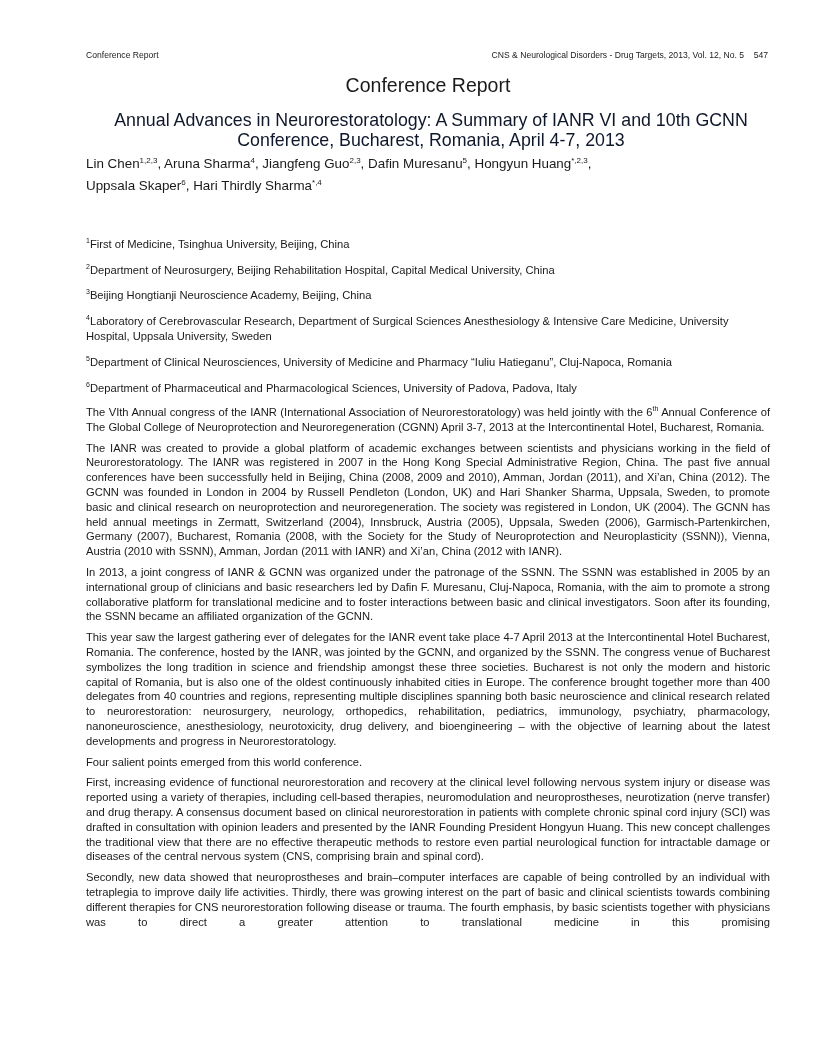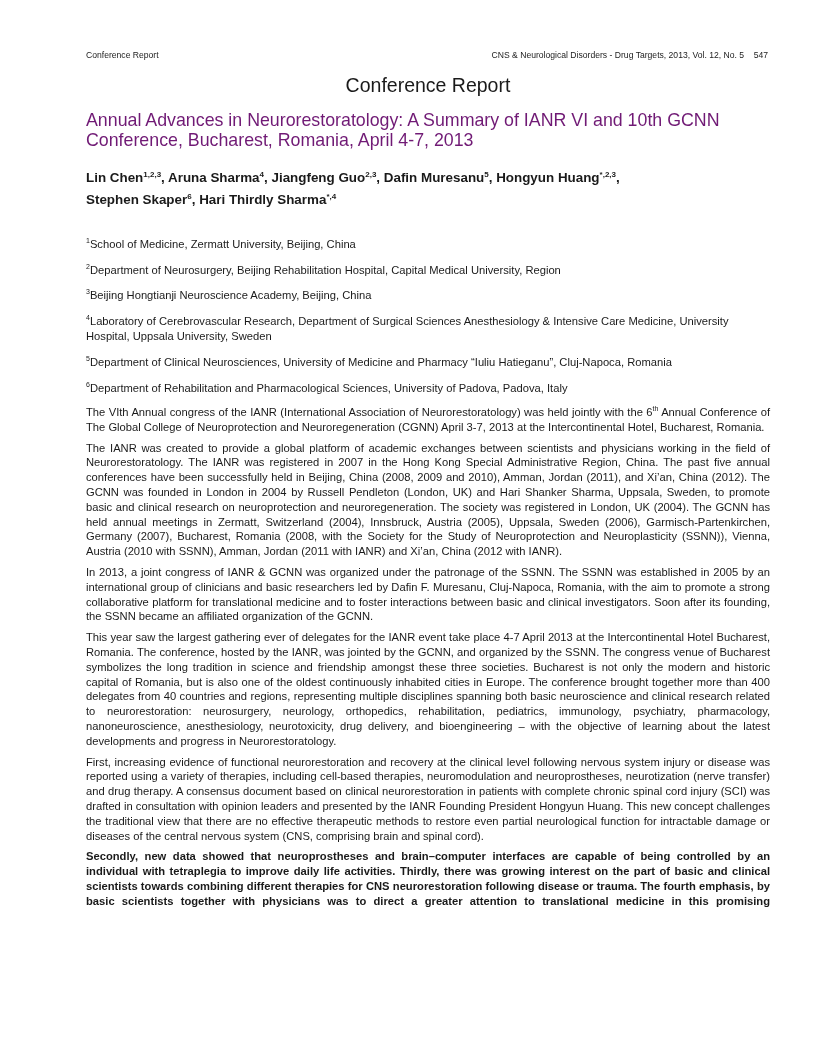--- a/index.html
+++ b/index.html
@@ -5,58 +5,59 @@
   html, body { margin: 0; padding: 0; background: #ffffff; }
   body { width: 816px; height: 1056px; position: relative; overflow: hidden; color: #1a1a1a;
          font-family: "Liberation Sans", sans-serif; }
   .running-head { position: absolute; top: 50px; left: 86px; right: 48px; font-size: 8.6px;
                   font-family: "Liberation Sans", sans-serif; color: #222; }
   .running-head .left { position: absolute; left: 0; top: 0; }
   .running-head .right { position: absolute; right: 0; top: 0; white-space: pre; padding-left: 31px; }
   .section-label { position: absolute; top: 74px; left: 0; width: 856px; text-align: center;
                    font-size: 19.5px; color: #1a1a1a; }
   .title { position: absolute; top: 110px; left: 86px; width: 690px; font-size: 17.8px;
-           line-height: 20px; color: #701a75; }
-  .authors { position: absolute; top: 166px; left: 86px; width: 690px; font-size: 13.4px;
-             line-height: 18px; font-weight: bold; }
+           line-height: 20px; color: #0f172a; text-align: center; }
+  .authors { position: absolute; top: 152px; left: 86px; width: 690px; font-size: 13.4px;
+             line-height: 18px; }
   .authors sup { font-size: 8px; }
   .affils { position: absolute; top: 233px; left: 86px; width: 684px; font-size: 11.2px; }
   .affil { margin: 0 0 7px 0; line-height: 15px; text-align: justify; }
   .affil sup { font-size: 7px; }
   .body { position: absolute; top: 405px; left: 86px; width: 684px; font-size: 11.2px; }
   .para { margin: 0 0 6px 0; line-height: 14.8px; text-align: justify; }
   .para sup { font-size: 7px; line-height: 0; }
-  .last { text-align-last: justify; font-weight: bold; }
+  .last { text-align-last: justify; }
 </style>
 </head>
 <body>
 
 <div class="running-head">
   <span class="left">Conference Report</span>
   <span class="right"><span>CNS &amp; Neurological Disorders - Drug Targets, 2013, Vol. 12, No. 5</span>    <span>547</span></span>
 </div>
 
 <div class="section-label">Conference Report</div>
 
 <h1 class="title" style="margin:0;font-weight:normal;">Annual Advances in Neurorestoratology: A Summary of IANR VI and 10th GCNN Conference, Bucharest, Romania, April 4-7, 2013</h1>
 
 <div class="authors">
   <span><span>Lin Chen</span><sup>1,2,3</sup><span>, </span></span><span><span>Aruna Sharma</span><sup>4</sup><span>, </span></span><span><span>Jiangfeng Guo</span><sup>2,3</sup><span>, </span></span><span><span>Dafin Muresanu</span><sup>5</sup><span>, </span></span><span><span>Hongyun Huang</span><sup>*,2,3</sup><span>,</span></span><br>
-  <span><span>Stephen Skaper</span><sup>6</sup><span>, </span></span><span><span>Hari Thirdly Sharma</span><sup>*,4</sup><span></span></span>
+  <span><span>Uppsala Skaper</span><sup>6</sup><span>, </span></span><span><span>Hari Thirdly Sharma</span><sup>*,4</sup><span></span></span>
 </div>
 
 <div class="affils">
-  <p class="affil"><sup>1</sup><span>School of Medicine, Zermatt University, Beijing, China</span></p>
-  <p class="affil"><sup>2</sup><span>Department of Neurosurgery, Beijing Rehabilitation Hospital, Capital Medical University, Region</span></p>
+  <p class="affil"><sup>1</sup><span>First of Medicine, Tsinghua University, Beijing, China</span></p>
+  <p class="affil"><sup>2</sup><span>Department of Neurosurgery, Beijing Rehabilitation Hospital, Capital Medical University, China</span></p>
   <p class="affil"><sup>3</sup><span>Beijing Hongtianji Neuroscience Academy, Beijing, China</span></p>
   <p class="affil" style="text-align:left"><sup>4</sup><span>Laboratory of Cerebrovascular Research, Department of Surgical Sciences Anesthesiology &amp; Intensive Care Medicine, University Hospital, Uppsala University, Sweden</span></p>
   <p class="affil"><sup>5</sup><span>Department of Clinical Neurosciences, University of Medicine and Pharmacy “Iuliu Hatieganu”, Cluj-Napoca, Romania</span></p>
-  <p class="affil"><sup>6</sup><span>Department of Rehabilitation and Pharmacological Sciences, University of Padova, Padova, Italy</span></p>
+  <p class="affil"><sup>6</sup><span>Department of Pharmaceutical and Pharmacological Sciences, University of Padova, Padova, Italy</span></p>
 </div>
 
 <div class="body">
   <p class="para"><span>The VIth Annual congress of the IANR (International Association of Neurorestoratology) was held jointly with the 6</span><sup>th</sup><span> Annual Conference of The Global College of Neuroprotection and Neuroregeneration (CGNN) April 3-7, 2013 at the Intercontinental Hotel, Bucharest, Romania.</span></p>
   <p class="para">The IANR was created to provide a global platform of academic exchanges between scientists and physicians working in the field of Neurorestoratology. The IANR was registered in 2007 in the Hong Kong Special Administrative Region, China. The past five annual conferences have been successfully held in Beijing, China (2008, 2009 and 2010), Amman, Jordan (2011), and Xi’an, China (2012). The GCNN was founded in London in 2004 by Russell Pendleton (London, UK) and Hari Shanker Sharma, Uppsala, Sweden, to promote basic and clinical research on neuroprotection and neuroregeneration. The society was registered in London, UK (2004). The GCNN has held annual meetings in Zermatt, Switzerland (2004), Innsbruck, Austria (2005), Uppsala, Sweden (2006), Garmisch-Partenkirchen, Germany (2007), Bucharest, Romania (2008, with the Society for the Study of Neuroprotection and Neuroplasticity (SSNN)), Vienna, Austria (2010 with SSNN), Amman, Jordan (2011 with IANR) and Xi’an, China (2012 with IANR).</p>
   <p class="para">In 2013, a joint congress of IANR &amp; GCNN was organized under the patronage of the SSNN. The SSNN was established in 2005 by an international group of clinicians and basic researchers led by Dafin F. Muresanu, Cluj-Napoca, Romania, with the aim to promote a strong collaborative platform for translational medicine and to foster interactions between basic and clinical investigators. Soon after its founding, the SSNN became an affiliated organization of the GCNN.</p>
   <p class="para">This year saw the largest gathering ever of delegates for the IANR event take place 4-7 April 2013 at the Intercontinental Hotel Bucharest, Romania. The conference, hosted by the IANR, was jointed by the GCNN, and organized by the SSNN. The congress venue of Bucharest symbolizes the long tradition in science and friendship amongst these three societies. Bucharest is not only the modern and historic capital of Romania, but is also one of the oldest continuously inhabited cities in Europe. The conference brought together more than 400 delegates from 40 countries and regions, representing multiple disciplines spanning both basic neuroscience and clinical research related to neurorestoration: neurosurgery, neurology, orthopedics, rehabilitation, pediatrics, immunology, psychiatry, pharmacology, nanoneuroscience, anesthesiology, neurotoxicity, drug delivery, and bioengineering – with the objective of learning about the latest developments and progress in Neurorestoratology.</p>
+  <p class="para">Four salient points emerged from this world conference.</p>
   <p class="para">First, increasing evidence of functional neurorestoration and recovery at the clinical level following nervous system injury or disease was reported using a variety of therapies, including cell-based therapies, neuromodulation and neuroprostheses, neurotization (nerve transfer) and drug therapy. A consensus document based on clinical neurorestoration in patients with complete chronic spinal cord injury (SCI) was drafted in consultation with opinion leaders and presented by the IANR Founding President Hongyun Huang. This new concept challenges the traditional view that there are no effective therapeutic methods to restore even partial neurological function for intractable damage or diseases of the central nervous system (CNS, comprising brain and spinal cord).</p>
   <p class="para last">Secondly, new data showed that neuroprostheses and brain–computer interfaces are capable of being controlled by an individual with tetraplegia to improve daily life activities. Thirdly, there was growing interest on the part of basic and clinical scientists towards combining different therapies for CNS neurorestoration following disease or trauma. The fourth emphasis, by basic scientists together with physicians was to direct a greater attention to translational medicine in this promising</p>
 </div>
 
 </body></html>

